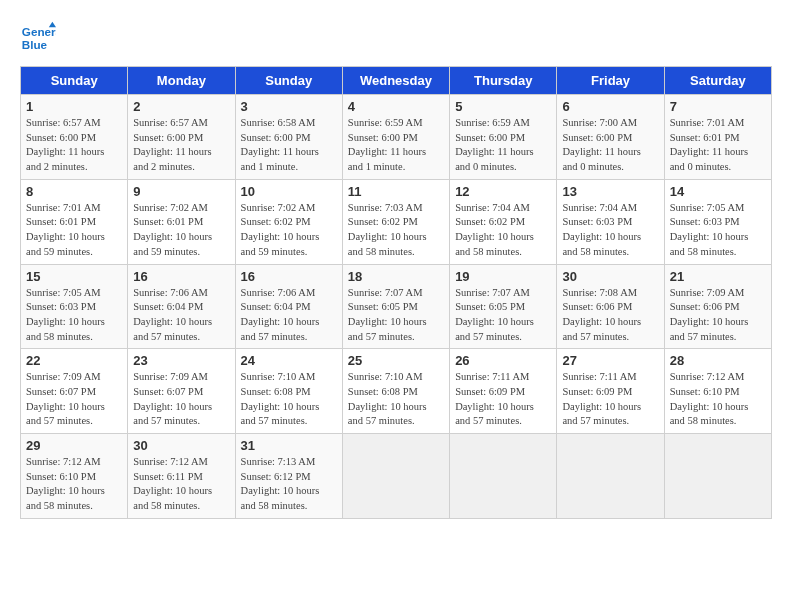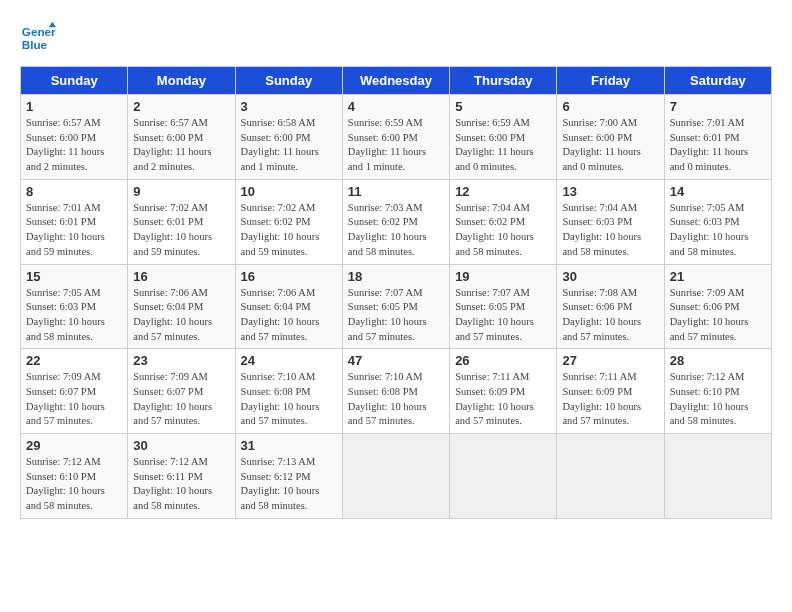--- a/index.html
+++ b/index.html
@@ -209,21 +209,21 @@
       </td>
         <td>
         <span class="day-number">23</span>
         <div class="day-info">Sunrise: 7:09 AM<br>Sunset: 6:07 PM<br>Daylight: 10 hours<br>and 57 minutes.</div>
       </td>
         <td>
         <span class="day-number">24</span>
         <div class="day-info">Sunrise: 7:10 AM<br>Sunset: 6:08 PM<br>Daylight: 10 hours<br>and 57 minutes.</div>
       </td>
         <td>
-        <span class="day-number">47</span>
+        <span class="day-number">25</span>
         <div class="day-info">Sunrise: 7:10 AM<br>Sunset: 6:08 PM<br>Daylight: 10 hours<br>and 57 minutes.</div>
       </td>
         <td>
         <span class="day-number">26</span>
         <div class="day-info">Sunrise: 7:11 AM<br>Sunset: 6:09 PM<br>Daylight: 10 hours<br>and 57 minutes.</div>
       </td>
         <td>
         <span class="day-number">27</span>
         <div class="day-info">Sunrise: 7:11 AM<br>Sunset: 6:09 PM<br>Daylight: 10 hours<br>and 57 minutes.</div>
       </td>

